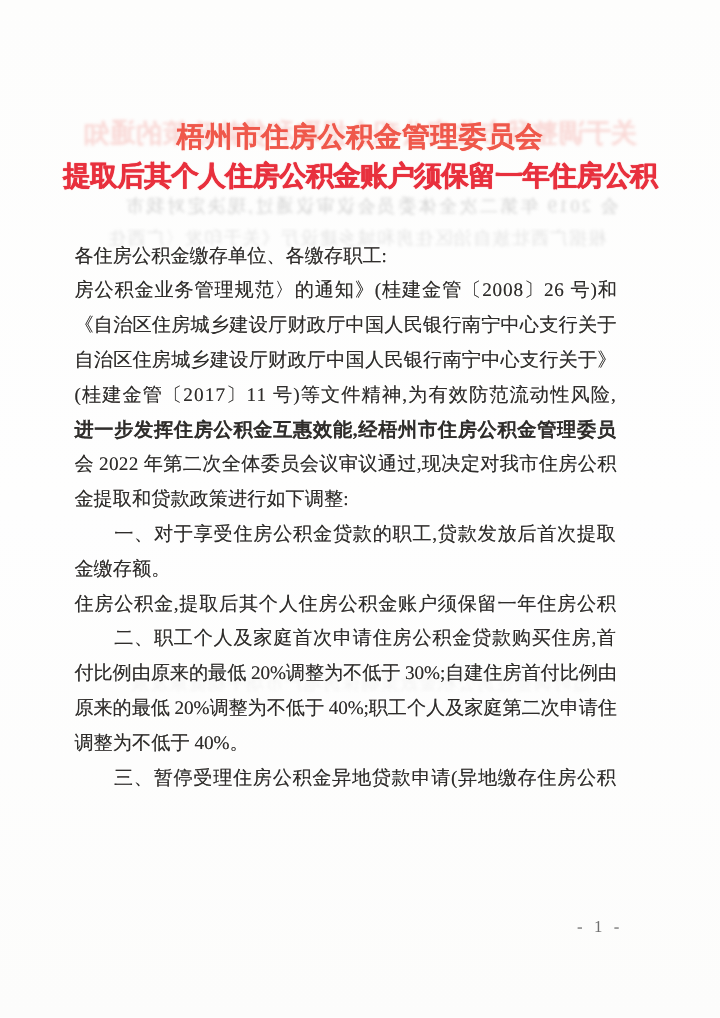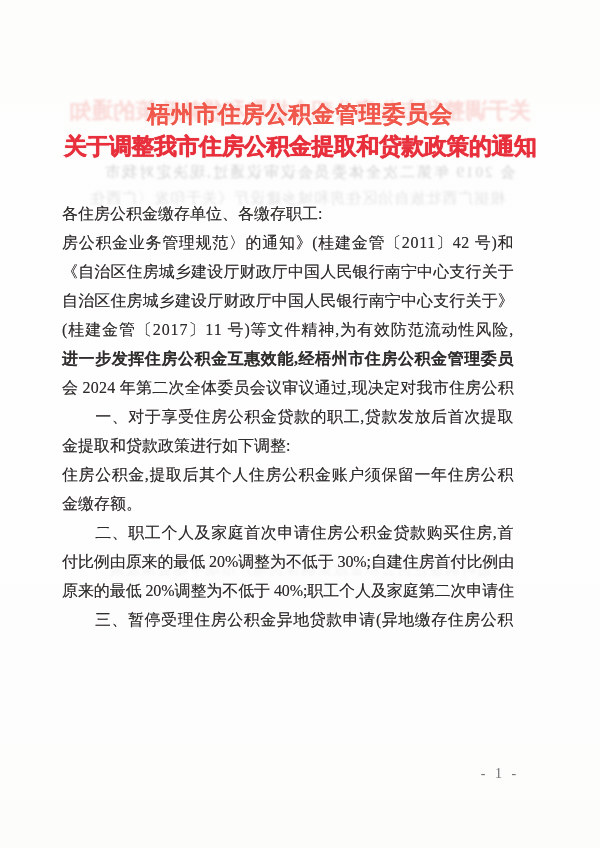--- a/index.html
+++ b/index.html
@@ -108,35 +108,36 @@
 <body>
 
 <div class="page">
 
   <div class="bleed bleed-pink">关于调整我市住房公积金提取和贷款政策的通知</div>
   <div class="bleed bleed-gray1">会 2019 年第二次全体委员会议审议通过,现决定对我市</div>
   <div class="bleed bleed-gray2">根据广西壮族自治区住房和城乡建设厅《关于印发〈广西住</div>
   <div class="bleed bleed-gray3">适时调整住房公积金政策确保房地产市场平稳健康发展</div>
 
   <div class="title-line title-1">梧州市住房公积金管理委员会</div>
-  <div class="title-line title-2">关于调整我市住房公积金提取和贷款政策的通知</div>
+  <div class="title-line title-2">提取后其个人住房公积金账户须保留一年住房公积</div>
 
   <div class="doc-body">
     <div class="bline"><span>各住房公积金缴存单位、各缴存职工:</span></div>
-    <div class="bline" style="letter-spacing: 0.69px;"><span>房公积金业务管理规范〉的通知》(桂建金管〔2011〕42 号)和</span></div>
+    <div class="bline" style="letter-spacing: 0.69px;"><span>房公积金业务管理规范〉的通知》(桂建金管〔2008〕26 号)和</span></div>
     <div class="bline" style="letter-spacing: 0.14px;"><span>《自治区住房城乡建设厅财政厅中国人民银行南宁中心支行关于</span></div>
     <div class="bline" style="letter-spacing: 0.14px;"><span>自治区住房城乡建设厅财政厅中国人民银行南宁中心支行关于》</span></div>
     <div class="bline" style="letter-spacing: 0.91px;"><span>(桂建金管〔2017〕11 号)等文件精神,为有效防范流动性风险,</span></div>
     <div class="bline" style="letter-spacing: 0.57px; font-weight: bold;"><span>进一步发挥住房公积金互惠效能,经梧州市住房公积金管理委员</span></div>
-    <div class="bline" style="letter-spacing: 0.25px;"><span>会 2024 年第二次全体委员会议审议通过,现决定对我市住房公积</span></div>
+    <div class="bline" style="letter-spacing: 0.25px;"><span>会 2022 年第二次全体委员会议审议通过,现决定对我市住房公积</span></div>
+    <div class="bline"><span>金提取和贷款政策进行如下调整:</span></div>
     <div class="bline" style="letter-spacing: 0.57px;"><span>　　一、对于享受住房公积金贷款的职工,贷款发放后首次提取</span></div>
-    <div class="bline"><span>金提取和贷款政策进行如下调整:</span></div>
+    <div class="bline"><span>金缴存额。</span></div>
     <div class="bline" style="letter-spacing: 0.57px;"><span>住房公积金,提取后其个人住房公积金账户须保留一年住房公积</span></div>
-    <div class="bline"><span>金缴存额。</span></div>
     <div class="bline" style="letter-spacing: 0.57px;"><span>　　二、职工个人及家庭首次申请住房公积金贷款购买住房,首</span></div>
     <div class="bline" style="letter-spacing: -0.09px;"><span>付比例由原来的最低 20%调整为不低于 30%;自建住房首付比例由</span></div>
     <div class="bline" style="letter-spacing: -0.09px; text-align: right;"><span>原来的最低 20%调整为不低于 40%;职工个人及家庭第二次申请住</span></div>
+    <div class="bline"><span>调整为不低于 40%。</span></div>
     <div class="bline" style="letter-spacing: 0.52px; font-family: Liberation Serif, serif;"><span>　　三、暂停受理住房公积金异地贷款申请(异地缴存住房公积</span></div>
   </div>
 
   <div class="page-number">- 1 -</div>
 
 </div>
 
 </body></html>

